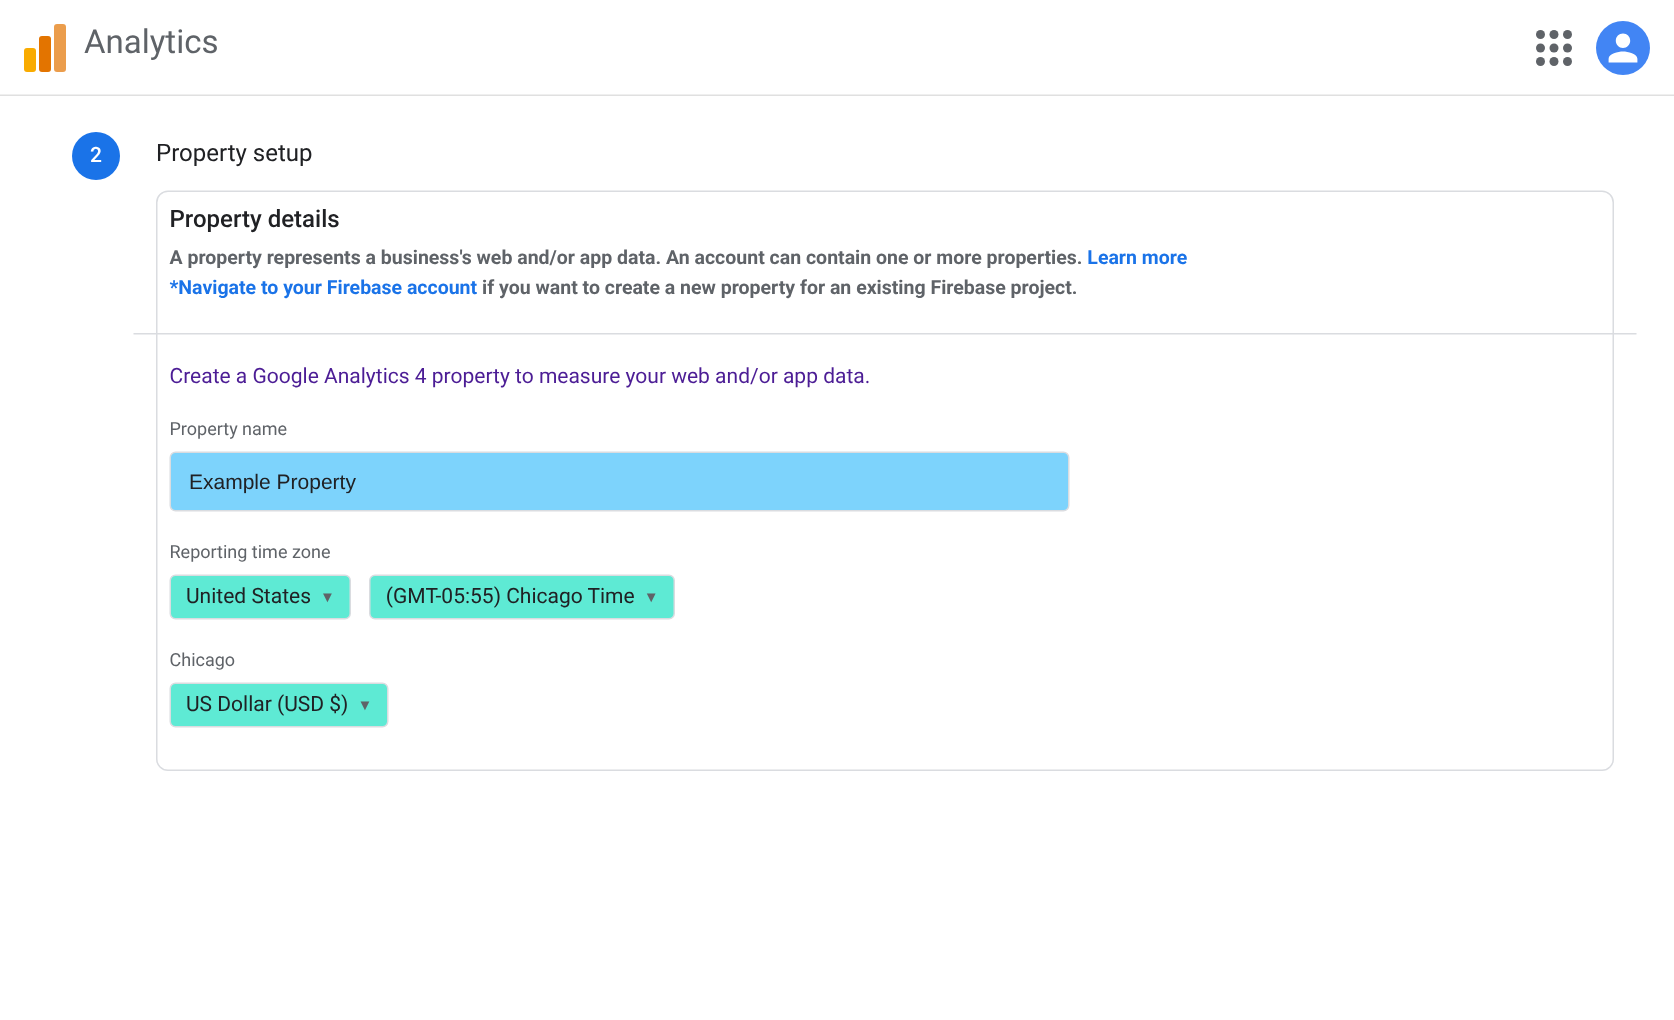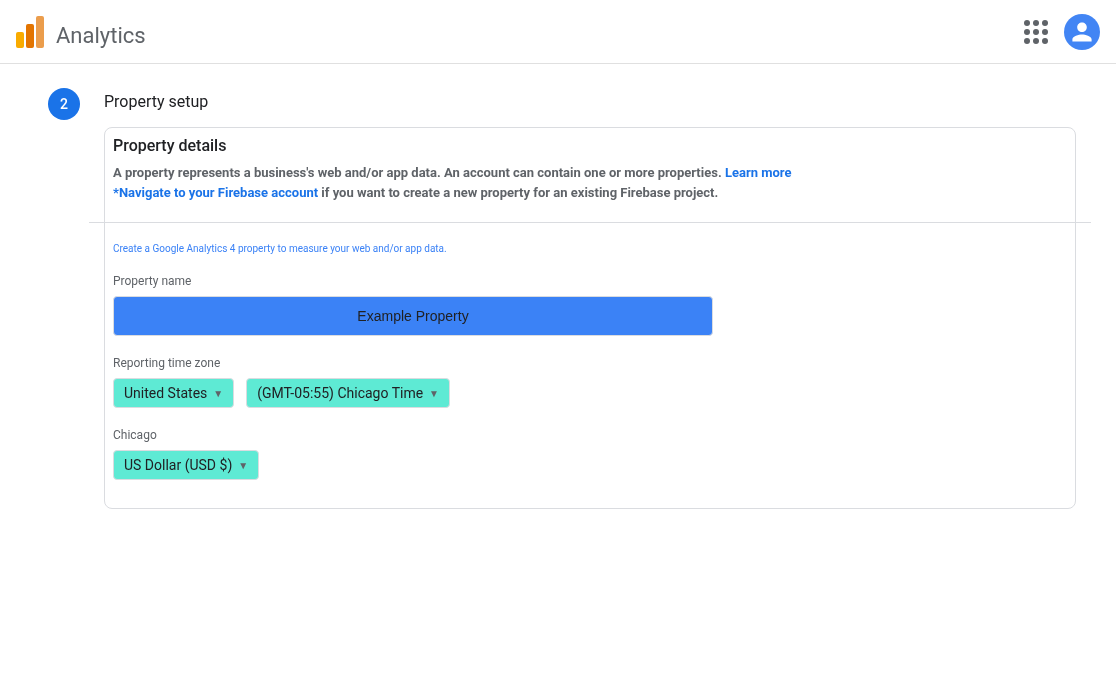--- a/index.html
+++ b/index.html
@@ -9,21 +9,21 @@
     .header {
       display: flex;
       align-items: center;
       justify-content: space-between;
       padding: 0 16px;
       height: 64px;
       border-bottom: 1px solid #e0e0e0;
     }
     .header-left {
       display: flex;
-      align-items: flex-end;
+      align-items: flex-start;
       gap: 12px;
     }
     .logo-icon {
       display: flex;
       align-items: flex-end;
       gap: 2px;
       height: 32px;
     }
     .logo-bar {
       border-radius: 2px;
@@ -165,43 +165,42 @@
       text-decoration: none;
     }
 
     .card-divider {
       border: none;
       border-top: 1px solid #dadce0;
       margin: 20px -24px;
     }
 
     .ga4-description {
-      font-size: 10px;
-      color: #3b82f6;
+      font-size: 14px;
+      color: #4c1d95;
       margin-bottom: 20px;
     }
 
     .field-label {
       font-size: 12px;
       color: #5f6368;
       margin-bottom: 8px;
     }
 
     .text-input {
       width: 100%;
       max-width: 600px;
       height: 40px;
       padding: 0 12px;
       font-size: 14px;
       color: #202124;
       border: 1px solid #dadce0;
       border-radius: 4px;
       outline: none;
-      background: #3b82f6;
-      text-align: center;
+      background: #7dd3fc;
     }
 
     .field-group {
       margin-bottom: 20px;
     }
 
     .dropdown-row {
       display: flex;
       gap: 12px;
       align-items: center;

